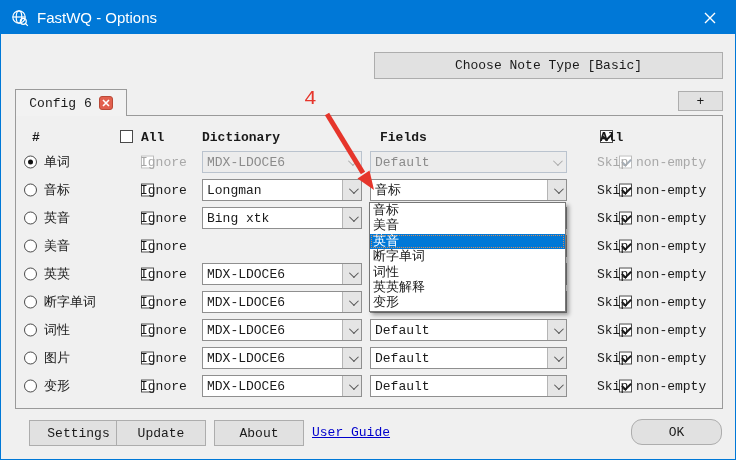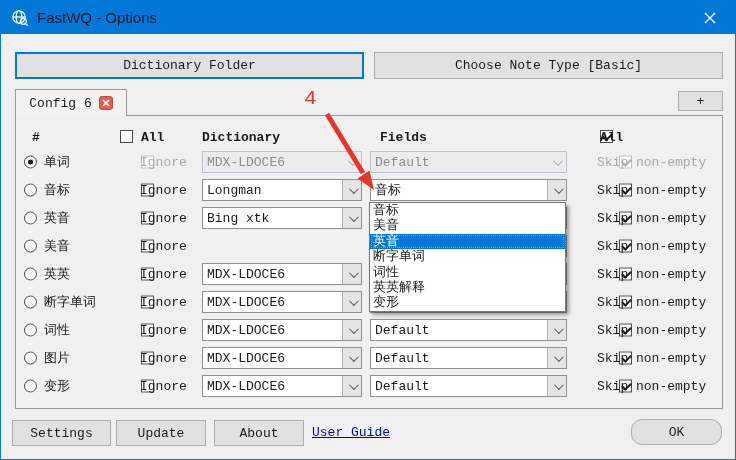--- a/index.html
+++ b/index.html
@@ -6,21 +6,21 @@
   body { background:#444; }
   .window {
     position:relative; width:736px; height:460px; background:#f0f0f0;
     border:1px solid #0078d7; overflow:hidden;
     font-family:"Liberation Mono","DejaVu Sans Mono",monospace;
     font-size:13px; color:#1a1a1a;
   }
   
   .titlebar { position:absolute; left:0; top:0; right:0; height:33px;
     background:#0078d7; display:flex; align-items:center; padding:0 10px;
-    color:#0f172a; font-family:"Liberation Sans",sans-serif; font-size:15px; }
+    color:#ffffff; font-family:"Liberation Sans",sans-serif; font-size:15px; }
   .titlebar .app-icon { display:flex; margin-right:8px; }
   .titlebar .title { flex:1; }
   .close-btn { width:30px; height:26px; display:flex; align-items:center;
     justify-content:center; cursor:default; }
   
   .btn { position:absolute; background:#e1e1e1; border:1px solid #adadad;
     display:flex; align-items:center; justify-content:center;
     font-family:inherit; font-size:13px; color:#1a1a1a; }
   .btn.focus { border:2px solid #0078d7; }
   
@@ -97,21 +97,20 @@
       </svg>
     </span>
     <span class="title">FastWQ - Options</span>
     <span class="close-btn">
       <svg width="12" height="12" viewBox="0 0 12 12">
         <path d="M1 1 L11 11 M11 1 L1 11" stroke="#fff" stroke-width="1.4"></path>
       </svg>
     </span>
   </div>
 
-  <button class="btn focus" style="left:14px; top:51px; width:349px; height:27px;">Dictionary Folder</button>
   <button class="btn" style="left:373px; top:51px; width:349px; height:27px;text-align:center;">Choose Note Type [Basic]</button>
 
   <div class="tab">
     <span>Config 6</span>
     <span style="display:flex;">
       <svg width="14" height="14" viewBox="0 0 14 14">
         <rect x="0.5" y="0.5" width="13" height="13" rx="2.5" fill="#e2604e" stroke="#b94a38"></rect>
         <path d="M4 4 L10 10 M10 4 L4 10" stroke="#fff" stroke-width="1.6"></path>
       </svg>
     </span>
@@ -323,19 +322,19 @@
     <div class="list-item">英英解释</div>
     <div class="list-item">变形</div>
   </div>
 
   <div class="step-num">4</div>
   <svg class="arrow-overlay" viewBox="0 0 736 460">
     <path d="M326 113 L362 172" stroke="#e6352b" stroke-width="5" fill="none"></path>
     <polygon points="373,189 356.5,177.5 368.5,169.5" fill="#e6352b"></polygon>
   </svg>
 
-  <button class="btn" style="left:11px; top:419px; width:99px; height:26px;">Settings</button>
+  <button class="btn" style="left:28px; top:419px; width:99px; height:26px;">Settings</button>
   <button class="btn" style="left:115px; top:419px; width:90px; height:26px;">Update</button>
   <button class="btn" style="left:213px; top:419px; width:90px; height:26px;">About</button>
   <a class="link">User Guide</a>
   <button class="btn" style="left:630px; top:418px; width:91px; height:26px;border-radius:11px;">OK</button>
 
 </div>
 
 </body></html>

